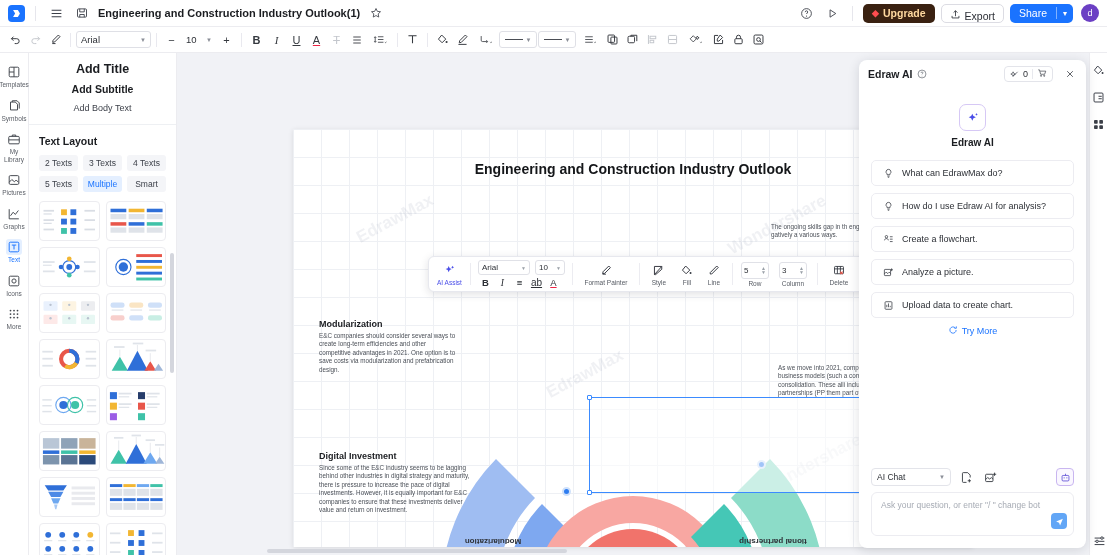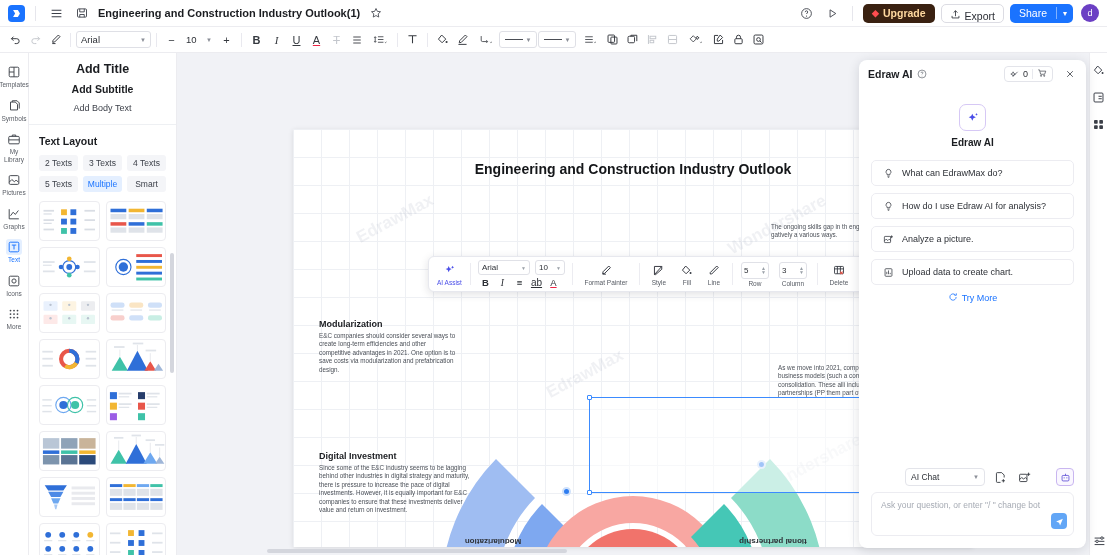--- a/index.html
+++ b/index.html
@@ -209,21 +209,21 @@
     display: flex; align-items: center; padding: 0 10px; gap: 8px;
     font-size: 9px; color: #2d3036; background: #fff;
   }
   .sugg .si { width: 12px; display: flex; align-items: center; justify-content: center; color: #33373e; }
   .trymore { display: flex; align-items: center; justify-content: center; gap: 4px;
              font-size: 9px; color: #1a73ff; margin-top: 3px; }
   .ai-foot { flex: none; padding: 6px 12px 12px; }
   .ai-ctl { display: flex; align-items: center; gap: 6px; margin-bottom: 6px; }
   .chatsel { width: 80px; height: 18px; border: 1px solid #e3e4ea; border-radius: 4px;
              display: flex; align-items: center; justify-content: space-between;
-             padding: 0 5px; font-size: 8.5px; color: #2d3036; margin-left: 34px; }
+             padding: 0 5px; font-size: 8.5px; color: #2d3036; }
   .chatsel .car { font-size: 6px; color: #8b8f98; }
   .cicon { width: 18px; height: 18px; display: flex; align-items: center; justify-content: center; color: #33373e; }
   .cicon.boxed { border: 1px solid #c9b6f0; border-radius: 4px; background: #faf7ff; color: #5b4bd4; }
   .ai-input {
     position: relative; height: 44px; border: 1px solid #ececf1; border-radius: 6px;
     padding: 7px 9px; font-size: 8.5px; color: #a6abb4; line-height: 11px;
   }
   .send {
     position: absolute; right: 6px; bottom: 6px; width: 16px; height: 16px; border-radius: 4px;
     background: #62a6f6; color: #fff; display: flex; align-items: center; justify-content: center; font-size: 8px;
@@ -1095,20 +1095,30 @@
           <svg width="11" height="11" viewBox="0 0 16 16" fill="none" stroke="currentColor" stroke-width="1.1">
               <path d="M8 2a3.6 3.6 0 00-2.1 6.5v1.3h4.2V8.5A3.6 3.6 0 008 2z"></path>
               <path d="M6.4 11.8h3.2M7 13.5h2"></path>
             </svg>
         </span>
         <span>How do I use Edraw AI for analysis?</span>
       </div>
       <div class="sugg">
         <span class="si">
           <svg width="11" height="11" viewBox="0 0 16 16" fill="none" stroke="currentColor" stroke-width="1.1">
+              <circle cx="5" cy="4" r="1.8"></circle>
+              <path d="M2.2 9.2c0-1.5 1.3-2.5 2.8-2.5s2.8 1 2.8 2.5"></path>
+              <path d="M10 4h4M10 7.5h4M10 11h4"></path>
+            </svg>
+        </span>
+        <span>Create a flowchart.</span>
+      </div>
+      <div class="sugg">
+        <span class="si">
+          <svg width="11" height="11" viewBox="0 0 16 16" fill="none" stroke="currentColor" stroke-width="1.1">
               <rect x="2" y="3.5" width="9" height="9" rx="1"></rect>
               <path d="M2 10l2.5-2.5L7 9.5l2-2 2 2"></path>
               <path d="M12.5 2v4M10.5 4h4"></path>
             </svg>
         </span>
         <span>Analyze a picture.</span>
       </div>
       <div class="sugg">
         <span class="si">
           <svg width="11" height="11" viewBox="0 0 16 16" fill="none" stroke="currentColor" stroke-width="1.1">

